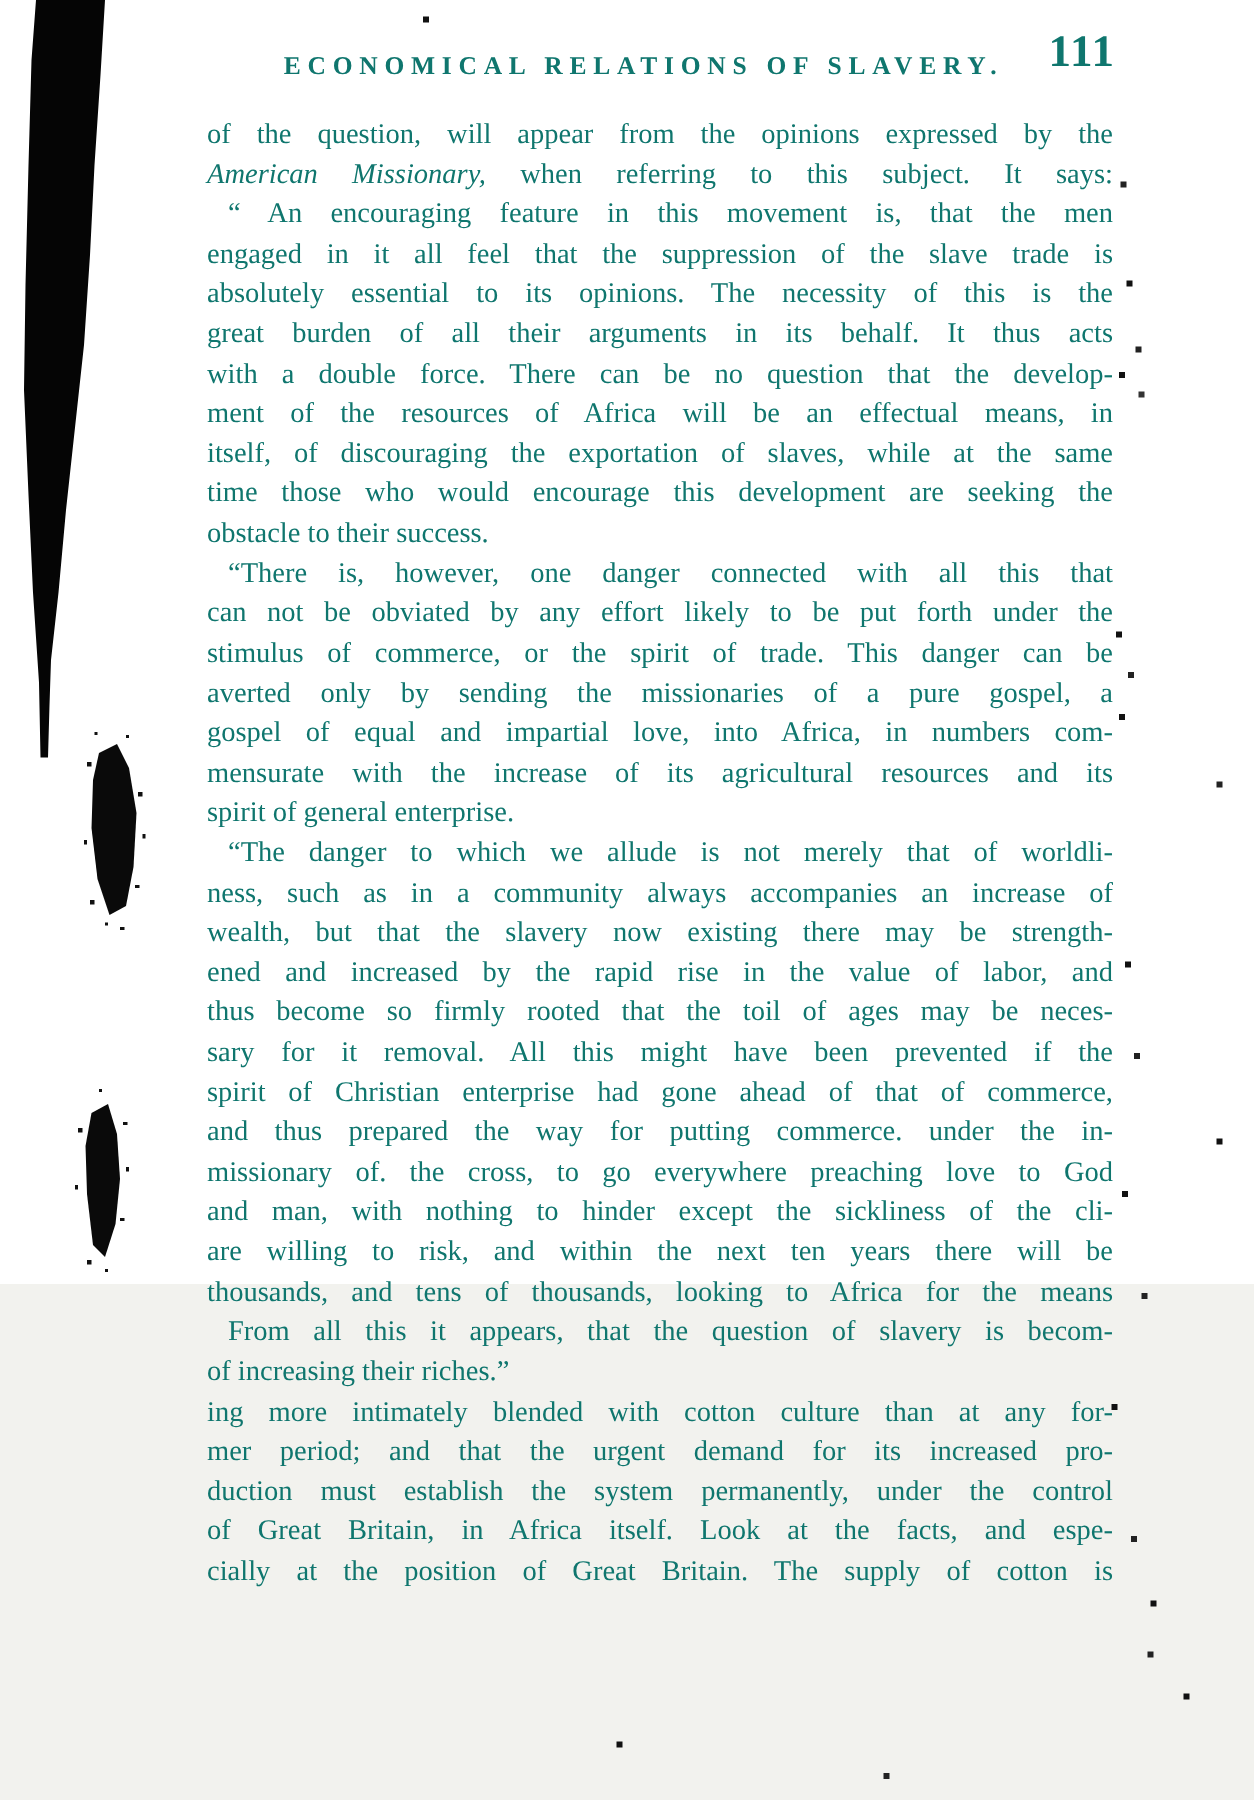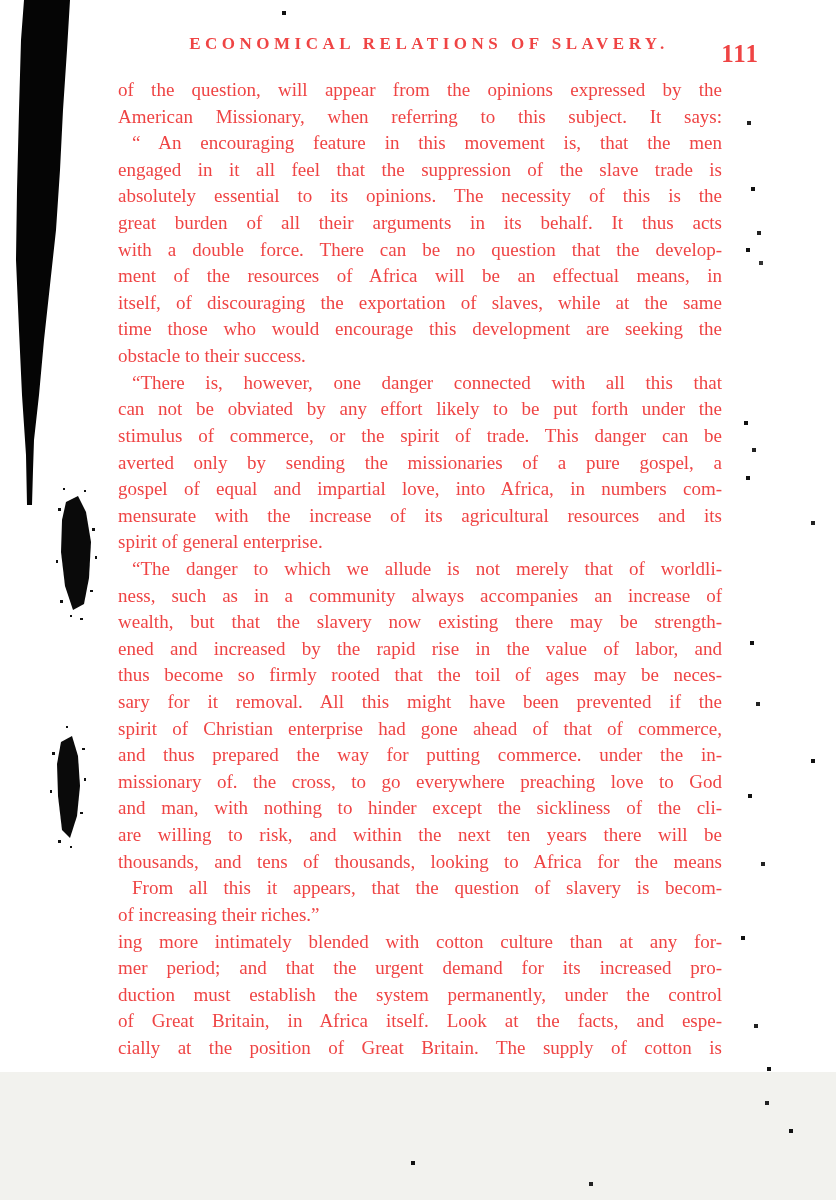--- a/index.html
+++ b/index.html
@@ -3,22 +3,22 @@
 <meta charset="utf-8">
 <style>
   html,body{margin:0;padding:0;}
   body{
     width:836px;height:1200px;
     background:#f2f2ee;
     font-family:"Liberation Serif","DejaVu Serif",serif;
     position:relative;overflow:hidden;
   }
   .page{
-    position:absolute;left:0;top:0;width:836px;height:1072px;
-    background:#ffffff;color:#ef4444;
+    position:absolute;left:0;top:0;width:836px;height:856px;
+    background:#ffffff;color:#0f766e;
   }
   
   .artifacts{position:absolute;left:0;top:0;}
   
   .noise{
     position:absolute;left:0;top:0;width:2px;height:2px;background:transparent;
     box-shadow:
       283px 12px 0 1px #111,
       748px 122px 0 1px #222,
       752px 188px 0 1px #111,
@@ -44,34 +44,34 @@
   }
   .running-header{
     position:absolute;left:127px;top:34px;width:604px;height:26px;
     text-align:center;
   }
   .running-header .title{
     font-size:17px;font-weight:bold;letter-spacing:4.5px;
     white-space:nowrap;
   }
   .pagenum{
-    position:absolute;left:699px;top:40px;width:60px;
-    font-size:25px;font-weight:bold;letter-spacing:1px;text-align:right;
+    position:absolute;left:699px;top:18px;width:60px;
+    font-size:30px;font-weight:bold;letter-spacing:1px;
   }
   .page-body{
-    position:absolute;left:118px;top:77px;width:604px;
+    position:absolute;left:138px;top:77px;width:604px;
   }
   .line{
     height:26.62px;line-height:26.62px;font-size:19px;
     text-align:justify;text-align-last:justify;
     white-space:normal;overflow:visible;
   }
   .line.indent{text-indent:14px;}
   .line.end{text-align-last:left;}
-  .em{}
+  .em{font-style:italic;}
 </style>
 </head>
 <body>
 
 <div class="page">
 
   <svg class="artifacts" width="110" height="900" viewBox="0 0 110 900" aria-hidden="true">
 
     <polygon fill="#050505" points="
       24,0 70,0 67,50 63,110 60,170 56,230 50,285 44,340 39,395 34,440

